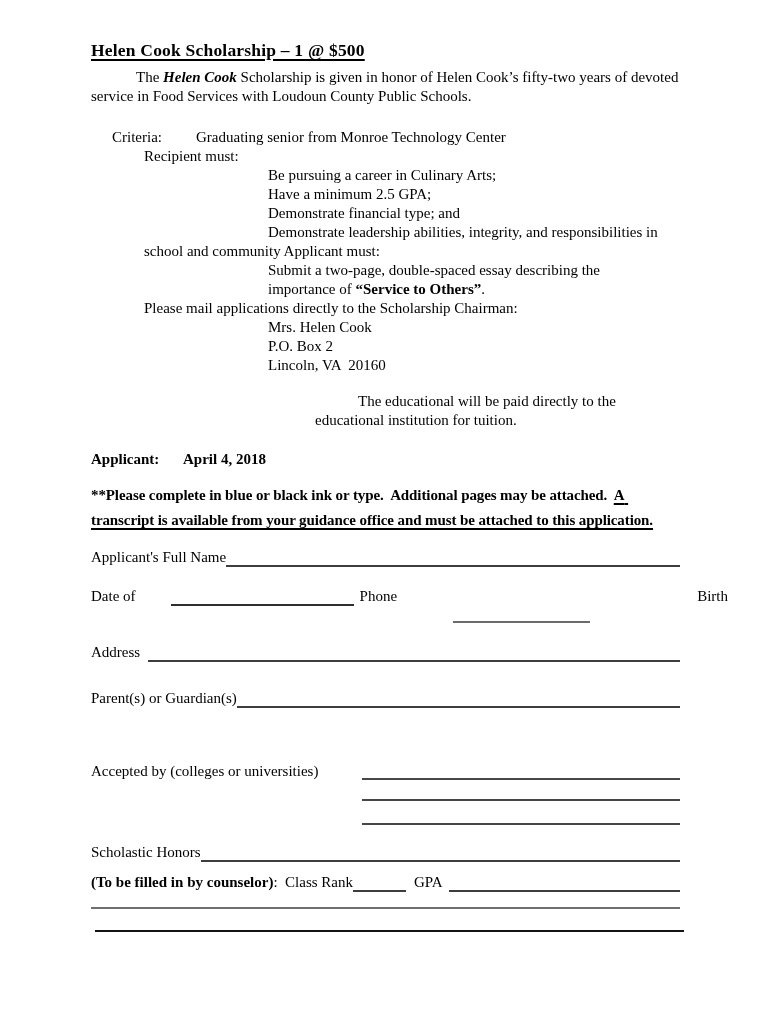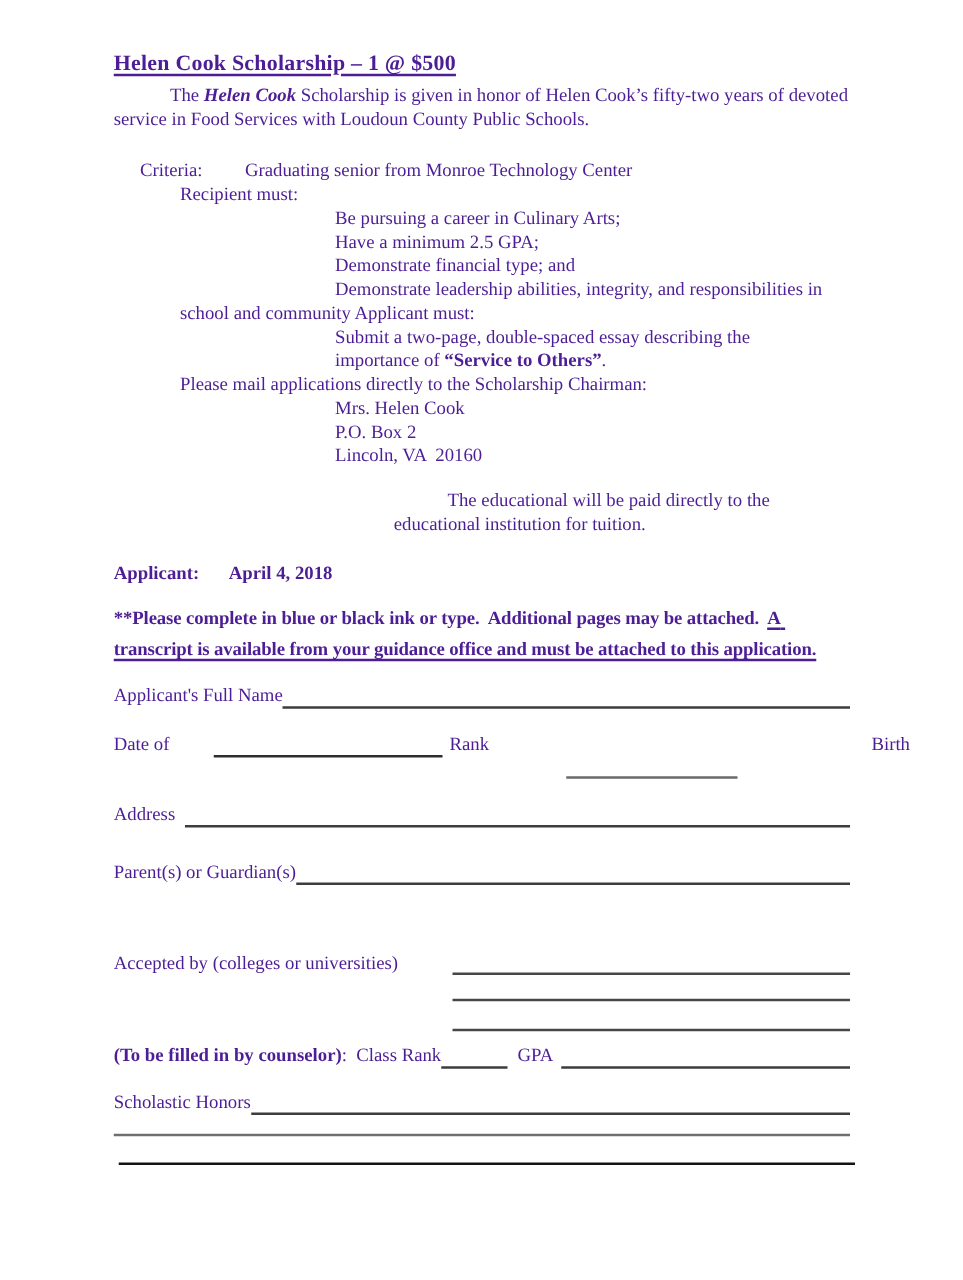--- a/index.html
+++ b/index.html
@@ -2,21 +2,21 @@
 <html><head>
 <meta charset="utf-8">
 <style>
   html,body{margin:0;padding:0;background:#ffffff;}
   .page{
     position:relative;
     width:770px;height:1024px;
     box-sizing:border-box;
     padding:40px 90px 0 91px;
     background:#ffffff;
-    color:#4c1d95;
+    color:#000000;
     font-family:"Liberation Serif","DejaVu Serif",serif;
     font-size:15px;
     line-height:19px;
     overflow:hidden;
   }
   .title{
     font-size:17.5px;
     line-height:20px;
     font-weight:bold;
     text-decoration:underline;
@@ -111,21 +111,21 @@
   <p class="instructions pre"><span>**Please complete in blue or black ink or type.  Additional pages may be attached.  </span><u>A transcript is available from your guidance office and must be attached to this application.</u></p>
 
   <div class="frow row-fullname">
     <span>Applicant's Full Name</span>
     <span class="fill grow"></span>
   </div>
 
   <div class="frow row-date">
     <span>Date of</span>
     <span class="fill date-line"></span>
-    <span class="phone-label">Rank</span>
+    <span class="phone-label">Phone</span>
     <span class="birth-label">Birth</span>
   </div>
 
   <div class="phone-line"></div>
 
   <div class="frow row-address">
     <span>Address</span>
     <span class="fill grow address-line"></span>
   </div>
 
@@ -136,29 +136,29 @@
 
   <div class="row-accepted">
     <span class="accepted-label">Accepted by (colleges or universities)</span>
     <div class="accepted-col">
       <div class="acc-line acc-1"></div>
       <div class="acc-line acc-2"></div>
       <div class="acc-line acc-3"></div>
     </div>
   </div>
 
+  <div class="frow row-scholastic">
+    <span>Scholastic Honors</span>
+    <span class="fill grow"></span>
+  </div>
+
   <div class="frow row-counselor">
     <b>(To be filled in by counselor)</b>
     <span class="pre">:  Class Rank</span>
     <span class="fill rank-line"></span>
     <span class="gpa-label">GPA</span>
     <span class="fill grow gpa-line"></span>
   </div>
 
-  <div class="frow row-scholastic">
-    <span>Scholastic Honors</span>
-    <span class="fill grow"></span>
-  </div>
-
   <div class="extra-line-1"></div>
   <div class="extra-line-2"></div>
 
 </div>
 
 </body></html>

